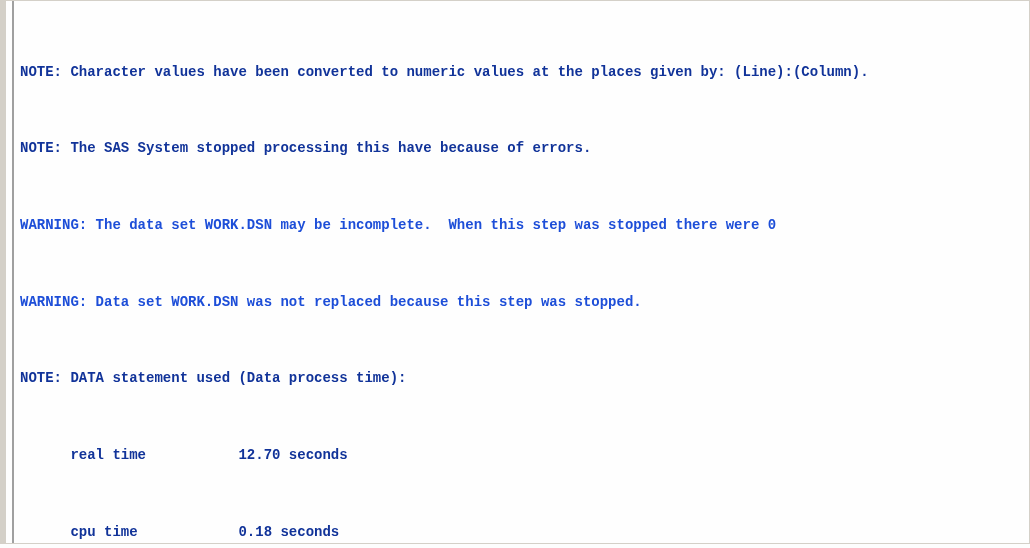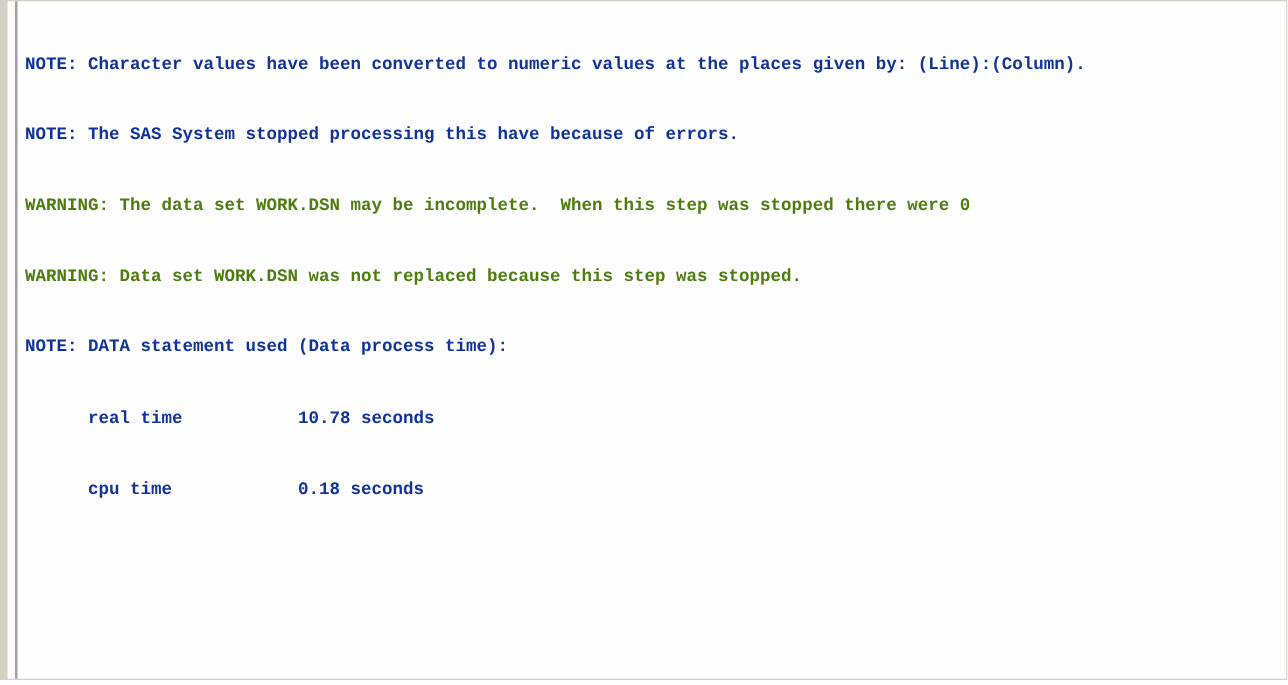--- a/index.html
+++ b/index.html
@@ -29,35 +29,35 @@
     top: 0;
     bottom: 0;
     border-left: 2px solid #a0a0a0;
   }
   .log {
     padding: 4px 8px 4px 14px;
     white-space: pre;
     color: #333;
   }
   .note { color: #113399; font-weight: bold; }
-  .warn { color: #4d7c0f; font-weight: bold; }
-  .line { min-height: 18px; }
+  .warn { color: #1d4ed8; font-weight: bold; }
+  .line { min-height: 18px; margin-top: 20px; }
 </style>
 </head>
 <body>
 
 <div class="frame">
   <div class="inner-left"></div>
   <div class="log">
     <div class="line note">NOTE: Character values have been converted to numeric values at the places given by: (Line):(Column).</div>
     <div class="line note">NOTE: The SAS System stopped processing this have because of errors.</div>
     <div class="line warn">WARNING: The data set WORK.DSN may be incomplete.  When this step was stopped there were 0</div>
     <div class="line warn">WARNING: Data set WORK.DSN was not replaced because this step was stopped.</div>
     <div class="line note">NOTE: DATA statement used (Data process time):</div>
-    <div class="line note">      real time           10.78 seconds</div>
+    <div class="line note">      real time           12.70 seconds</div>
     <div class="line note">      cpu time            0.18 seconds</div>
 
     
 
     
     
     
     
     
     

